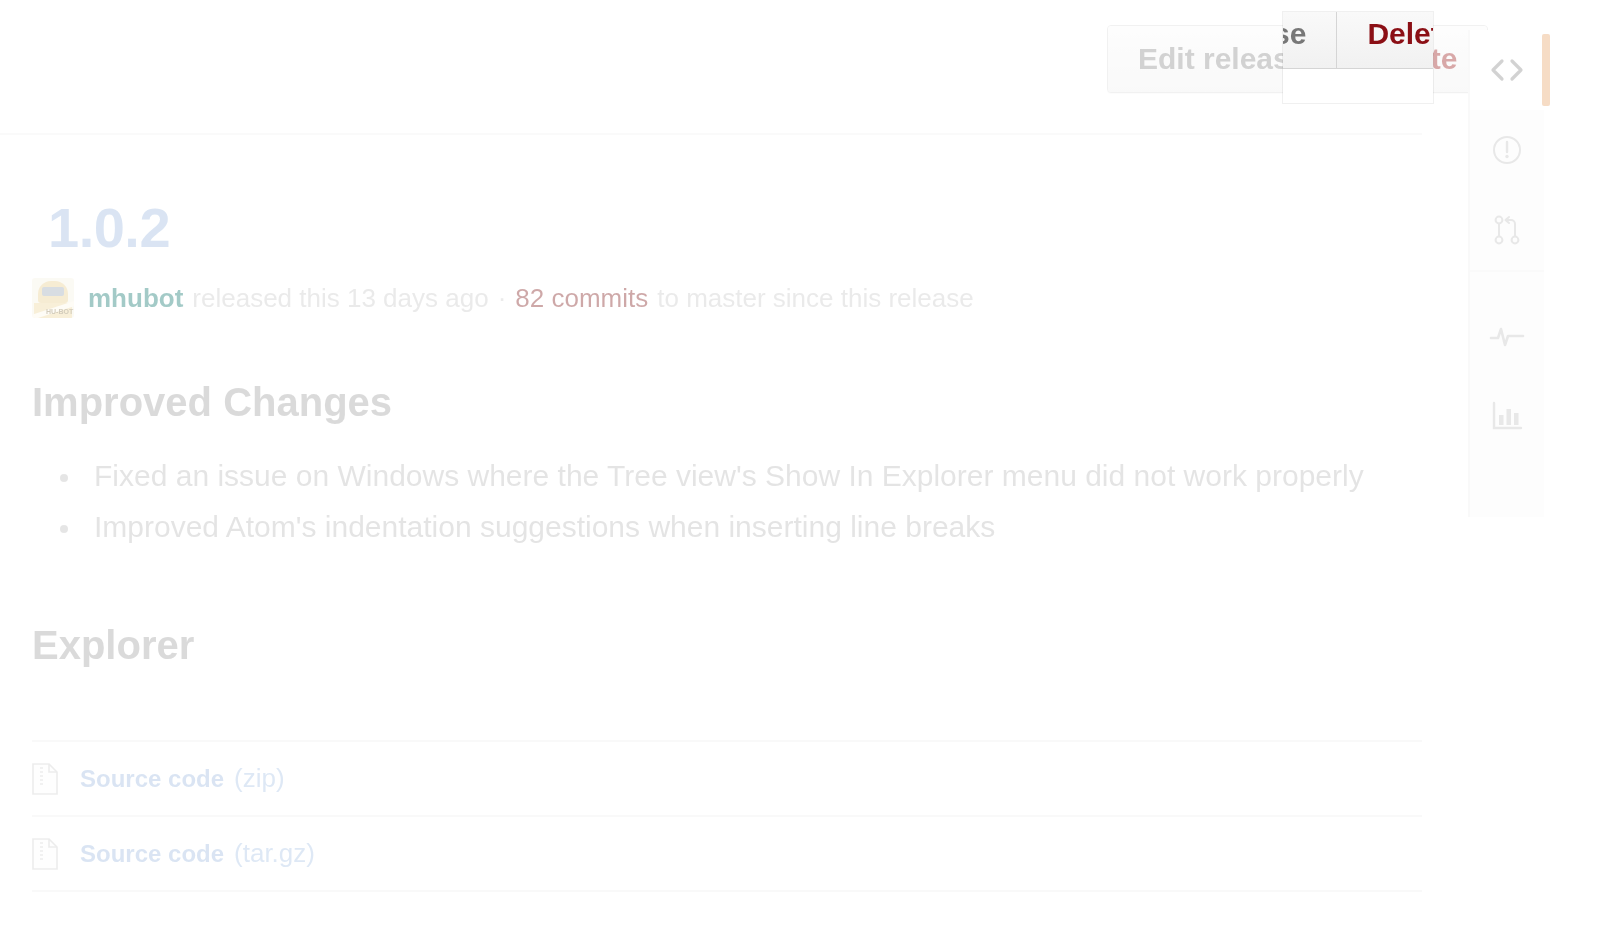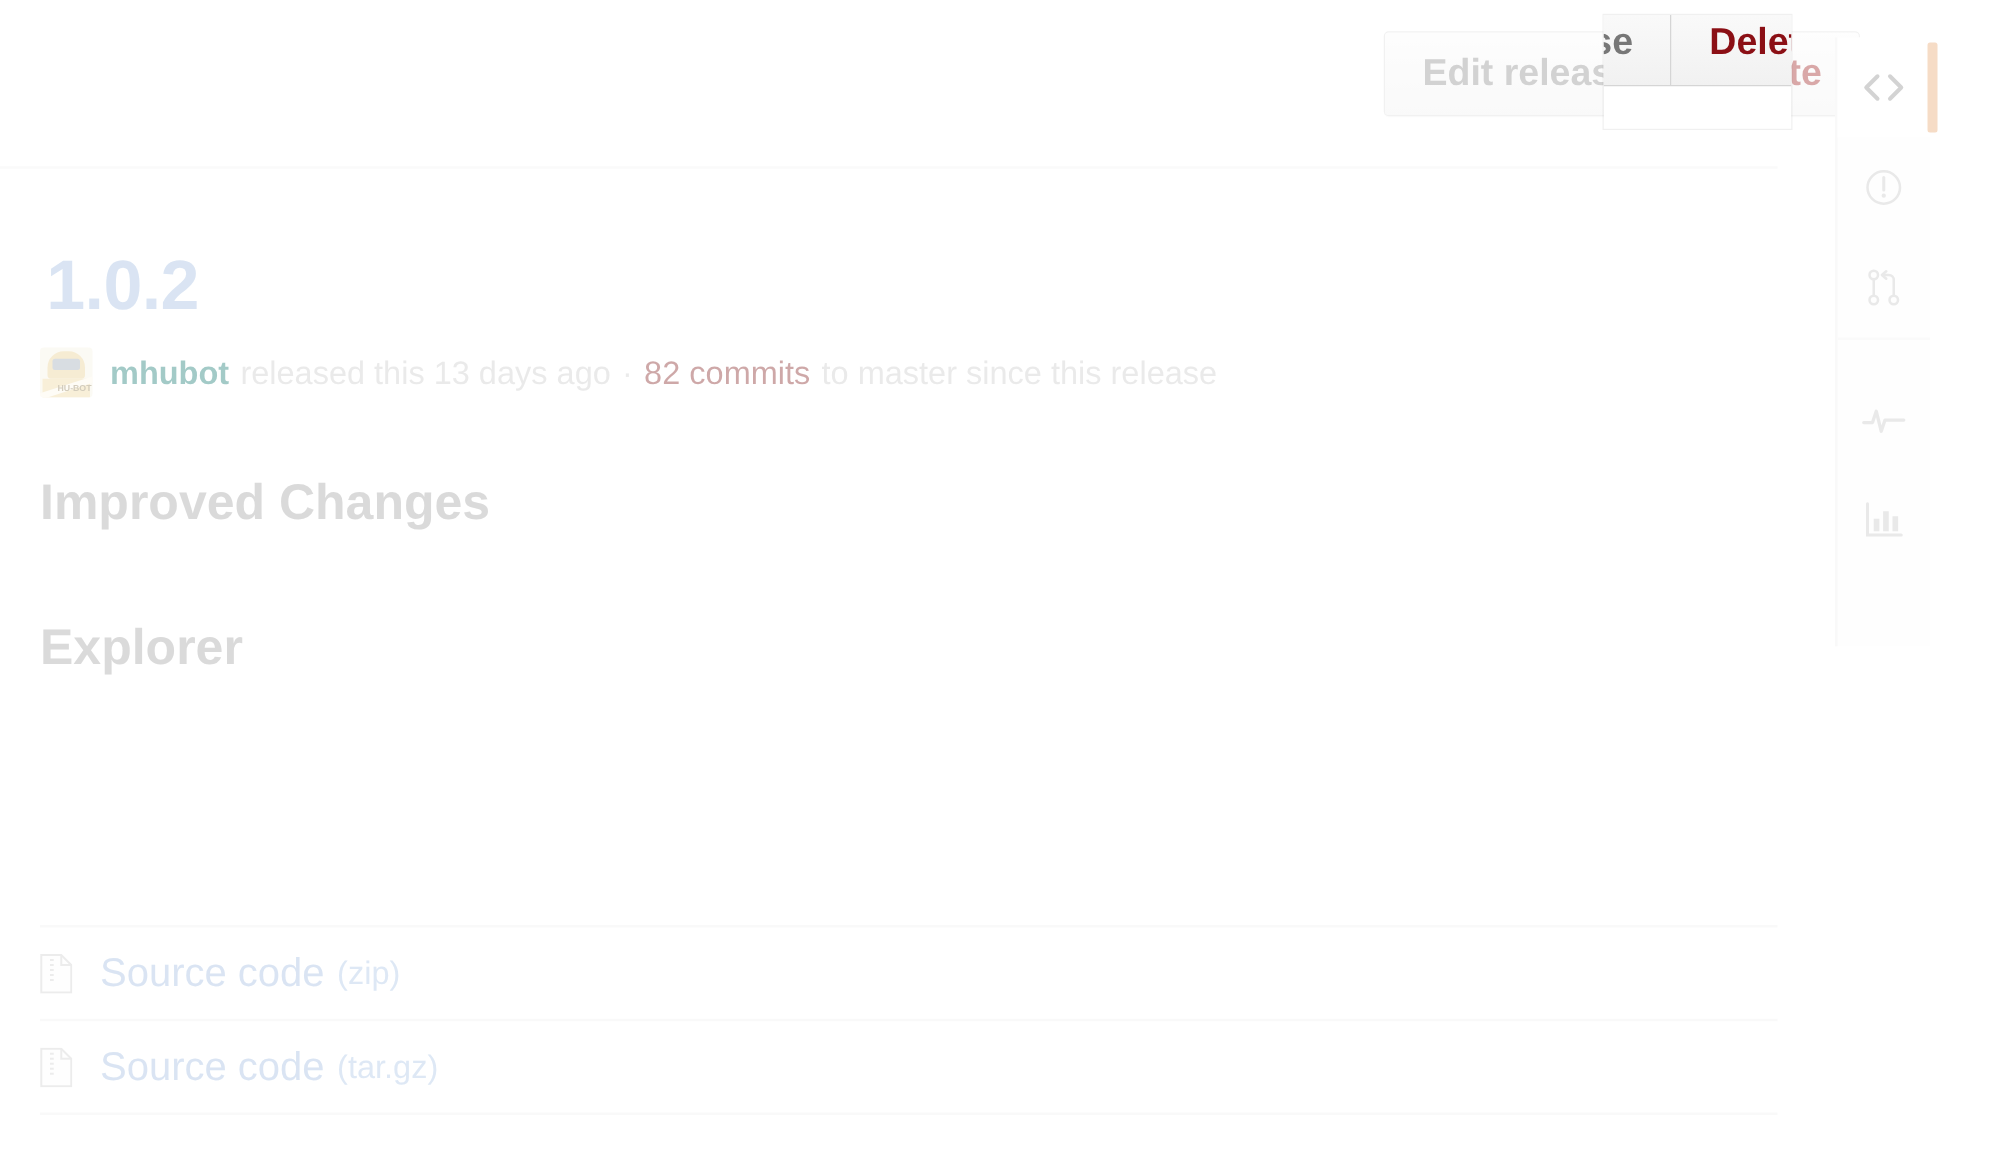--- a/index.html
+++ b/index.html
@@ -70,21 +70,21 @@
     position: absolute;
     left: 32px;
     top: 200px;
     width: 1360px;
   }
   .release-version {
     font-size: 56px;
     font-weight: bold;
     color: #9fbbe0;
     line-height: 1;
-    margin: 0 0 22px 5px;
+    margin: 0 0 22px 16px;
     letter-spacing: -0.5px;
     cursor: pointer;
   }
   .release-byline {
     display: flex;
     align-items: center;
     font-size: 26px;
     color: #c3c3c3;
     line-height: 1;
     margin-bottom: 0;
@@ -212,22 +212,22 @@
   .download-row:last-child {
     border-bottom: 2px solid #f0f0f0;
   }
   .file-icon {
     width: 26px;
     height: 32px;
     margin-right: 22px;
     flex: 0 0 auto;
   }
   .dl-name {
-    font-size: 32px;
-    font-weight: normal;
+    font-size: 24px;
+    font-weight: bold;
     color: #9fbbe0;
     margin-right: 10px;
   }
   .dl-ext {
     font-size: 26px;
     color: #a9c4e6;
     font-weight: normal;
   }
 
   
@@ -335,20 +335,24 @@
       </span>
       <span class="author">mhubot</span>
       <span class="byline-text">released this 13 days ago</span>
       <span class="sep">·</span>
       <span class="commit-count">82 commits</span>
       <span class="byline-text" style="margin-left:9px;">to master since this release</span>
     </div>
 
     <div class="md-h2">Improved Changes</div>
 
+    <ul class="md-list">
+      <li>Fixed an issue on Windows where the Tree view's Show In Explorer menu did not work properly</li>
+      <li>Improved Atom's indentation suggestions when inserting line breaks</li>
+    </ul>
 
     <div class="downloads-h2">Explorer</div>
   </div>
 
   <div class="download-list">
     <div class="download-row">
       <span class="file-icon">
         <svg width="26" height="32" viewBox="0 0 26 32">
           <path d="M1 1 h16 l8 8 v22 h-24 z" fill="#fdfdfd" stroke="#cfcfcf" stroke-width="1.6"></path>
           <path d="M17 1 v8 h8" fill="none" stroke="#cfcfcf" stroke-width="1.6"></path>

